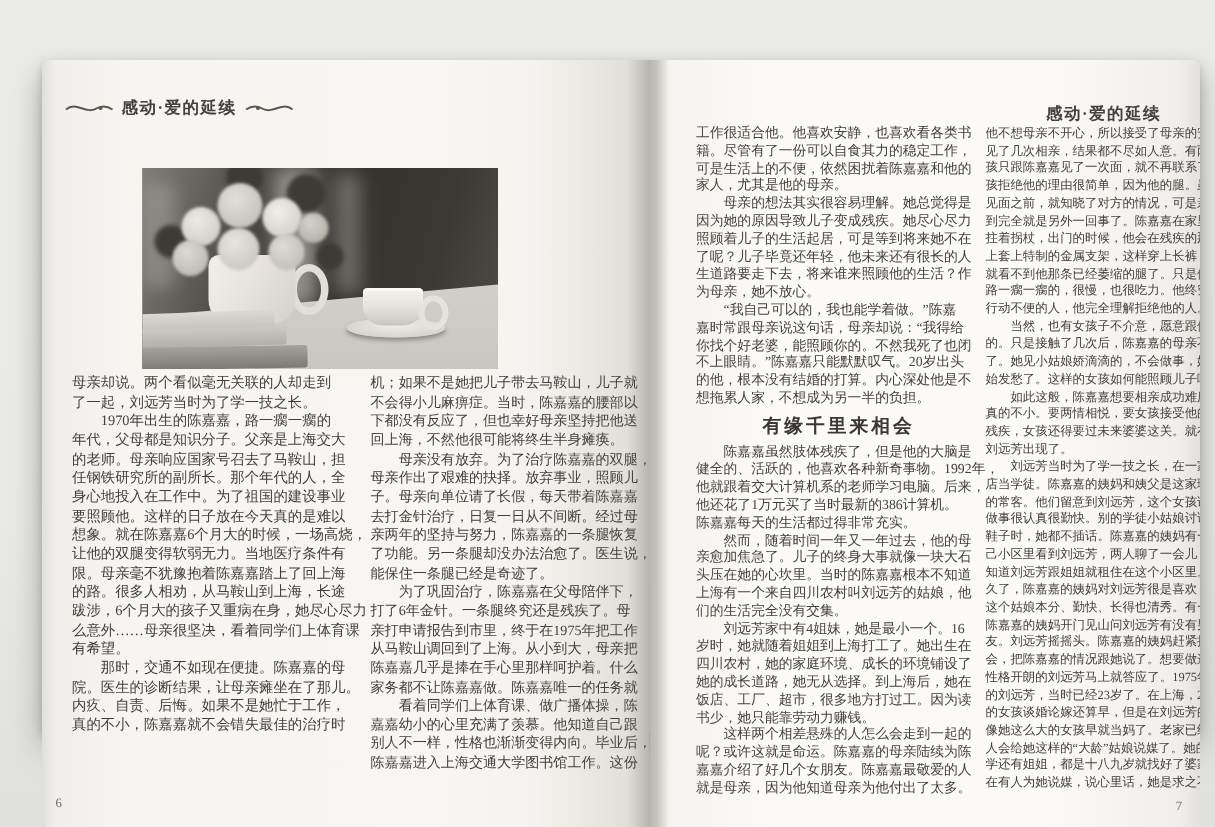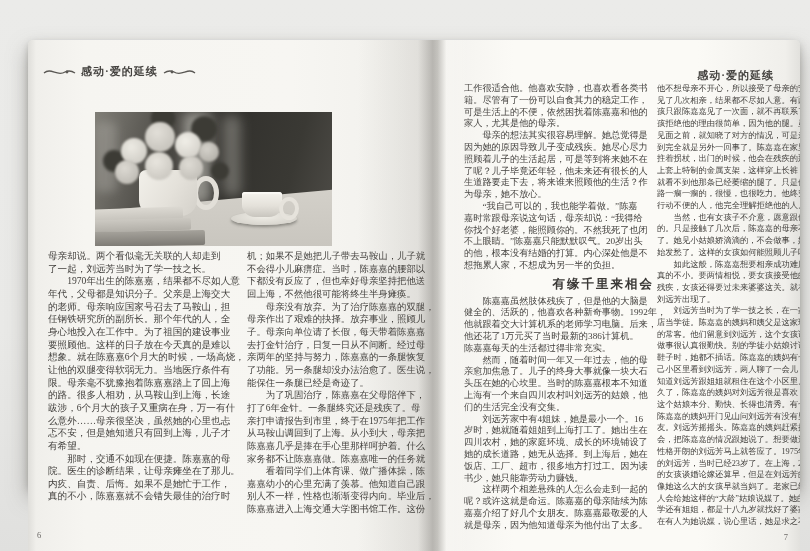--- a/index.html
+++ b/index.html
@@ -81,21 +81,21 @@
   .ph-cup-handle{left:184px;top:85px;width:12px;height:15px;border:4px solid #e6e3dc;border-radius:50%;}
   
   .col{position:absolute;color:#413f3c;}
   .tl{display:block;white-space:nowrap;}
   .lp-c1{left:20px;top:210px;width:196px;font-size:9.6px;line-height:12.65px;}
   .lp-c2{left:219px;top:210px;width:190px;font-size:9.4px;line-height:12.65px;}
   .rp-c1{left:31px;top:43px;width:190px;font-size:9.2px;line-height:11.8px;}
   .rp-c2{left:224px;top:43px;width:168px;font-size:8.3px;line-height:11.7px;}
   .section-heading{
     font-size:12.5px;font-weight:bold;letter-spacing:2px;color:#3a3836;
-    text-align:right;padding:7px 0 5px 0;
+    text-align:center;padding:7px 0 5px 0;
   }
   .pnum{position:absolute;font-size:8.5px;color:#6b6966;}
   .pnum-l{left:9px;bottom:14px;}
   .pnum-r{right:12px;bottom:12px;}
 </style>
 </head>
 <body>
 
 <div class="book">
 
@@ -135,33 +135,32 @@
       <div class="ph-book b2"></div>
       <div class="ph-book b3"></div>
       <div class="ph-saucer"></div>
       <div class="ph-cup"></div>
       <div class="ph-cup-handle"></div>
     </div>
 
     <div class="col lp-c1">
         <span class="tl">母亲却说。两个看似毫无关联的人却走到</span>
         <span class="tl">了一起，刘远芳当时为了学一技之长。</span>
-        <span class="tl">　　1970年出生的陈嘉嘉，结果都不尽如人意</span>
+        <span class="tl">　　1970年出生的陈嘉嘉，路一瘸一瘸的</span>
         <span class="tl">年代，父母都是知识分子。父亲是上海交大</span>
         <span class="tl">的老师。母亲响应国家号召去了马鞍山，担</span>
         <span class="tl">任钢铁研究所的副所长。那个年代的人，全</span>
         <span class="tl">身心地投入在工作中。为了祖国的建设事业</span>
         <span class="tl">要照顾他。这样的日子放在今天真的是难以</span>
         <span class="tl">想象。就在陈嘉嘉6个月大的时候，一场高烧，</span>
         <span class="tl">让他的双腿变得软弱无力。当地医疗条件有</span>
         <span class="tl">限。母亲毫不犹豫抱着陈嘉嘉踏上了回上海</span>
         <span class="tl">的路。很多人相劝，从马鞍山到上海，长途</span>
-        <span class="tl">跋涉，6个月大的孩子又重病在身，万一有什</span>
-        <span class="tl">么意外……母亲很坚决，虽然她的心里也忐</span>
-        <span class="tl">忑不安，但是她知道只有回到上海，儿子才</span>
+        <span class="tl">跋涉，6个月大的孩子又重病在身，她尽心尽力</span>
+        <span class="tl">么意外……母亲很坚决，看着同学们上体育课</span>
         <span class="tl">有希望。</span>
         <span class="tl">　　那时，交通不如现在便捷。陈嘉嘉的母</span>
         <span class="tl">院。医生的诊断结果，让母亲瘫坐在了那儿。</span>
         <span class="tl">内疚、自责、后悔。如果不是她忙于工作，</span>
         <span class="tl">真的不小，陈嘉嘉就不会错失最佳的治疗时</span>
       </div>
     <div class="col lp-c2">
         <span class="tl">机；如果不是她把儿子带去马鞍山，儿子就</span>
         <span class="tl">不会得小儿麻痹症。当时，陈嘉嘉的腰部以</span>
         <span class="tl">下都没有反应了，但也幸好母亲坚持把他送</span>

